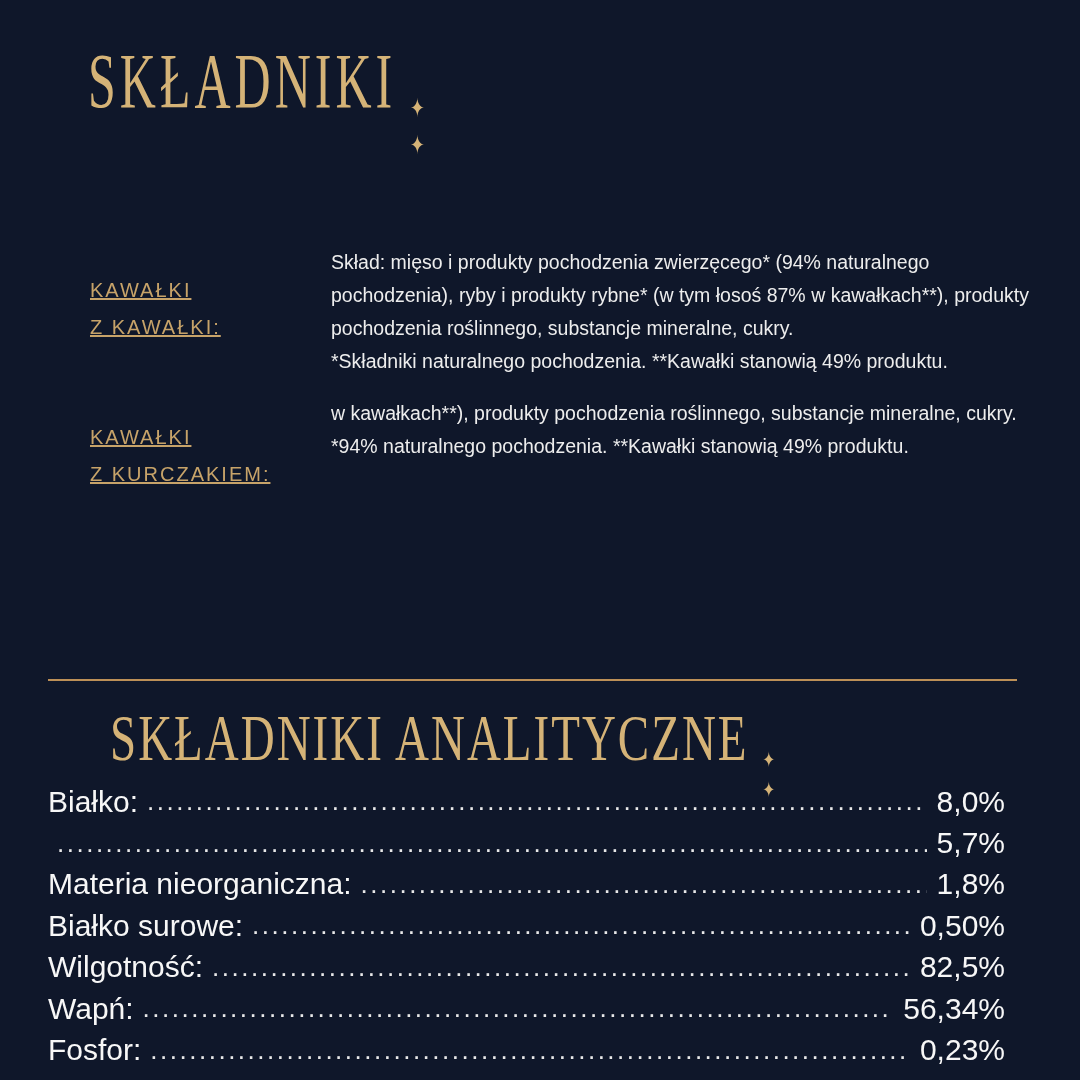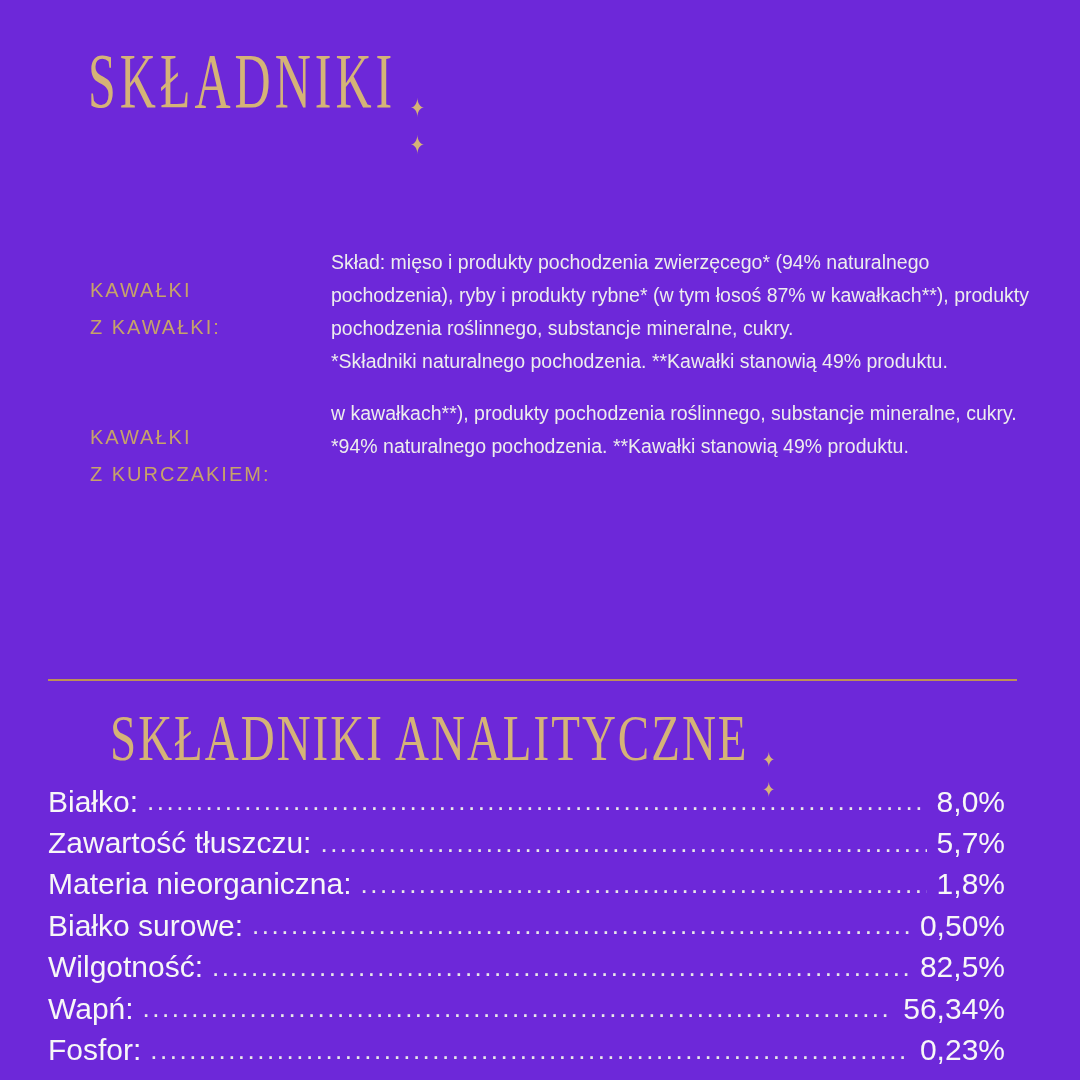--- a/index.html
+++ b/index.html
@@ -4,21 +4,21 @@
 <style>
   html, body {
     margin: 0;
     padding: 0;
     background: #000;
   }
   .canvas {
     position: relative;
     width: 1080px;
     height: 1080px;
-    background: #6d28d9;
+    background: #0f172a;
     overflow: hidden;
     font-family: "Liberation Sans", sans-serif;
   }
 
   
   .display-heading {
     position: absolute;
     margin: 0;
     font-family: "Liberation Serif", serif;
     font-weight: 400;
@@ -56,20 +56,21 @@
   
   .ing-label {
     position: absolute;
     left: 90px;
     width: 195px;
     color: #c7a369;
     font-size: 20px;
     letter-spacing: 2px;
     line-height: 37px;
     white-space: nowrap;
+    text-decoration: underline;
   }
   .ing-label.salmon { top: 272px; }
   .ing-label.chicken { top: 419px; }
 
   .ing-text {
     position: absolute;
     left: 289px;
     width: 760px;
     color: #ededed;
     font-size: 19.5px;
@@ -159,21 +160,20 @@
         <span>✦</span>
       </span></h2>
 
   <div class="rows">
     <div class="row">
       <span class="row-label">Białko:</span>
       <span class="row-leader">................................................................................................................................................................................................................................................................................................................................................................................................................</span>
       <span class="row-value">8,0%</span>
     </div>
     <div class="row">
-      <span class="row-label">Zawartość tłuszczu:</span>
       <span class="row-leader">................................................................................................................................................................................................................................................................................................................................................................................................................</span>
       <span class="row-value">5,7%</span>
     </div>
     <div class="row">
       <span class="row-label">Materia nieorganiczna:</span>
       <span class="row-leader">................................................................................................................................................................................................................................................................................................................................................................................................................</span>
       <span class="row-value">1,8%</span>
     </div>
     <div class="row">
       <span class="row-label">Białko surowe:</span>

